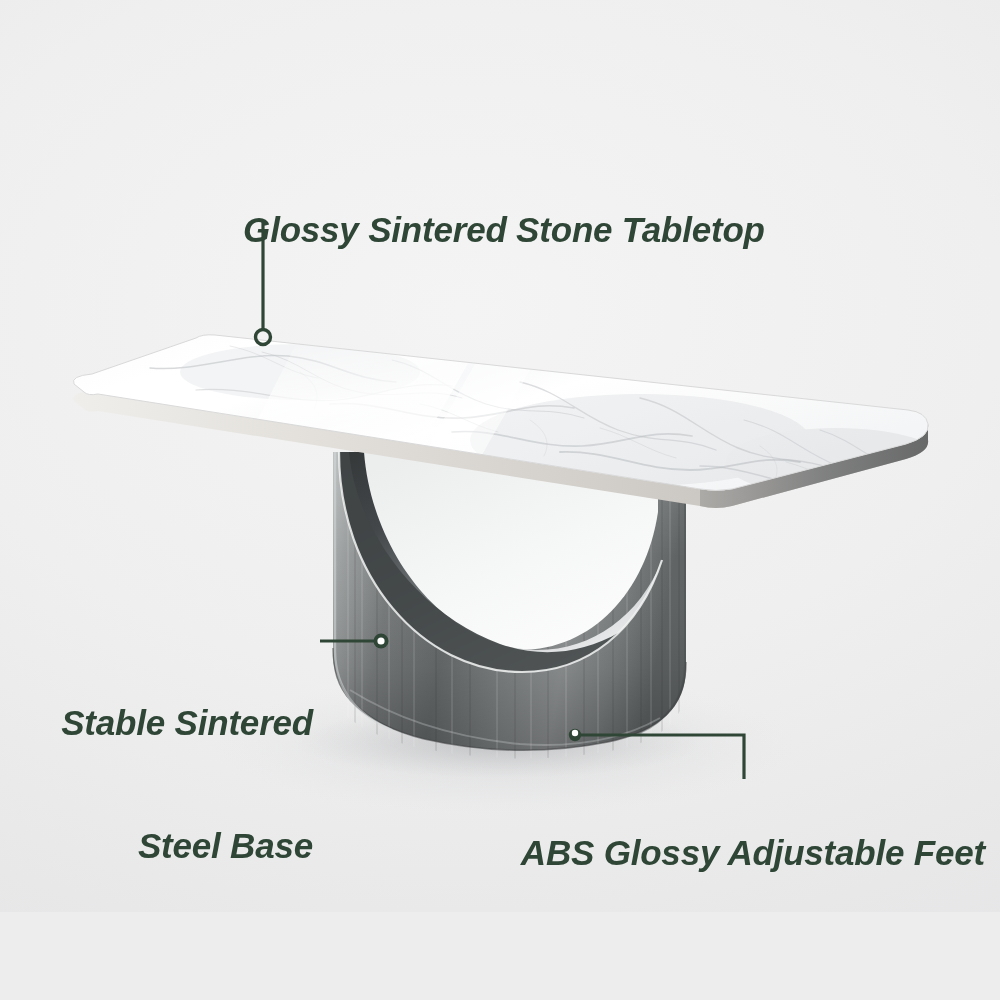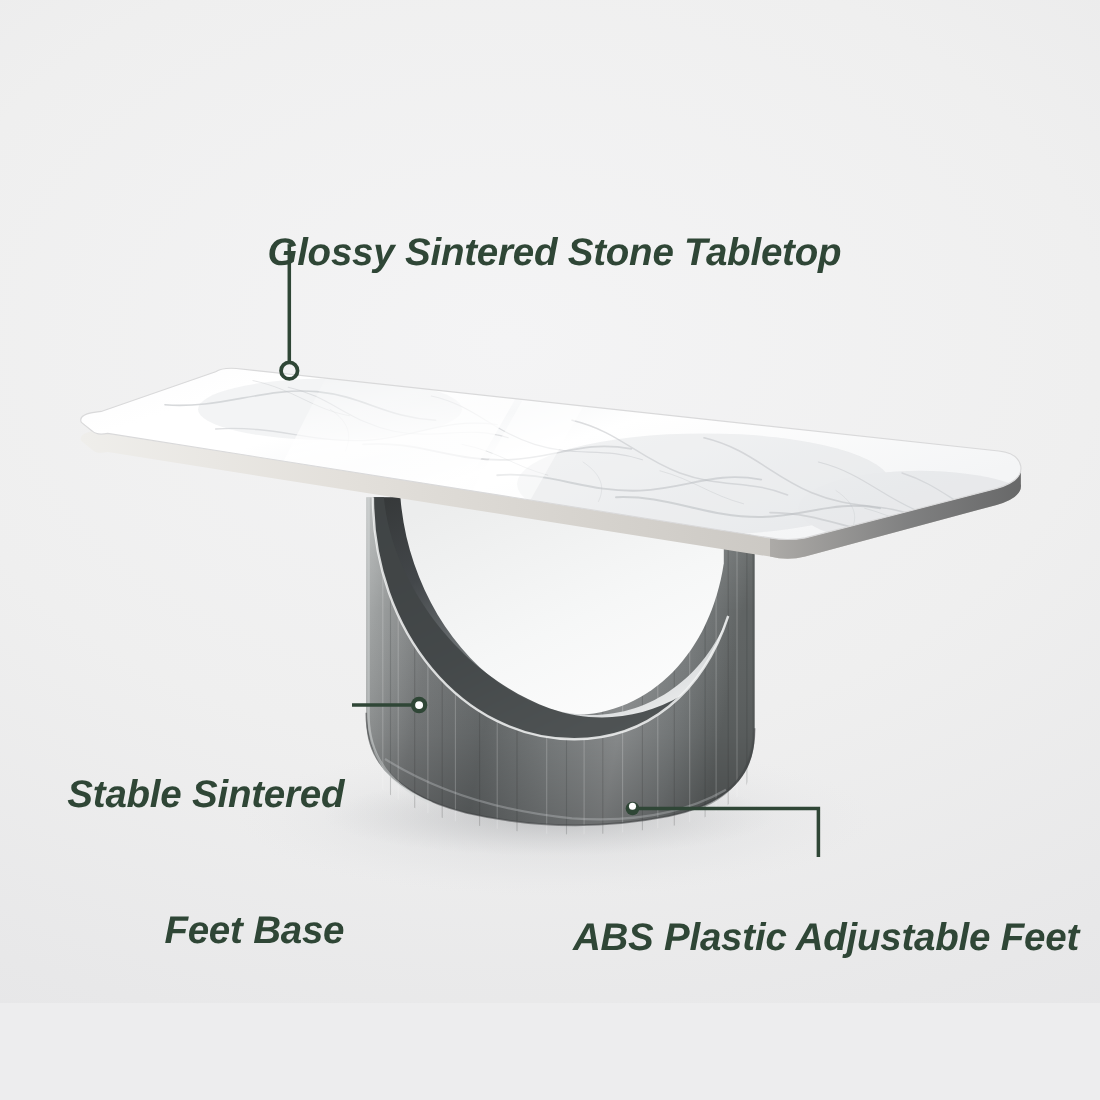--- a/index.html
+++ b/index.html
@@ -326,20 +326,20 @@
     <circle cx="575" cy="735" r="6.2" fill="#2f4636"></circle>
     <circle cx="575" cy="733" r="3.2" fill="#ffffff"></circle>
   </svg>
 
   <div class="callout-label" id="label-tabletop">
     <span>Glossy Sintered Stone Tabletop</span>
   </div>
 
   <div class="callout-label" id="label-base">
     <div>Stable Sintered</div>
-    <div>Feet Base</div>
+    <div>Steel Base</div>
   </div>
 
   <div class="callout-label" id="label-feet">
-    <span>ABS Plastic Adjustable Feet</span>
+    <span>ABS Glossy Adjustable Feet</span>
   </div>
 
 </div>
 
 </body></html>

